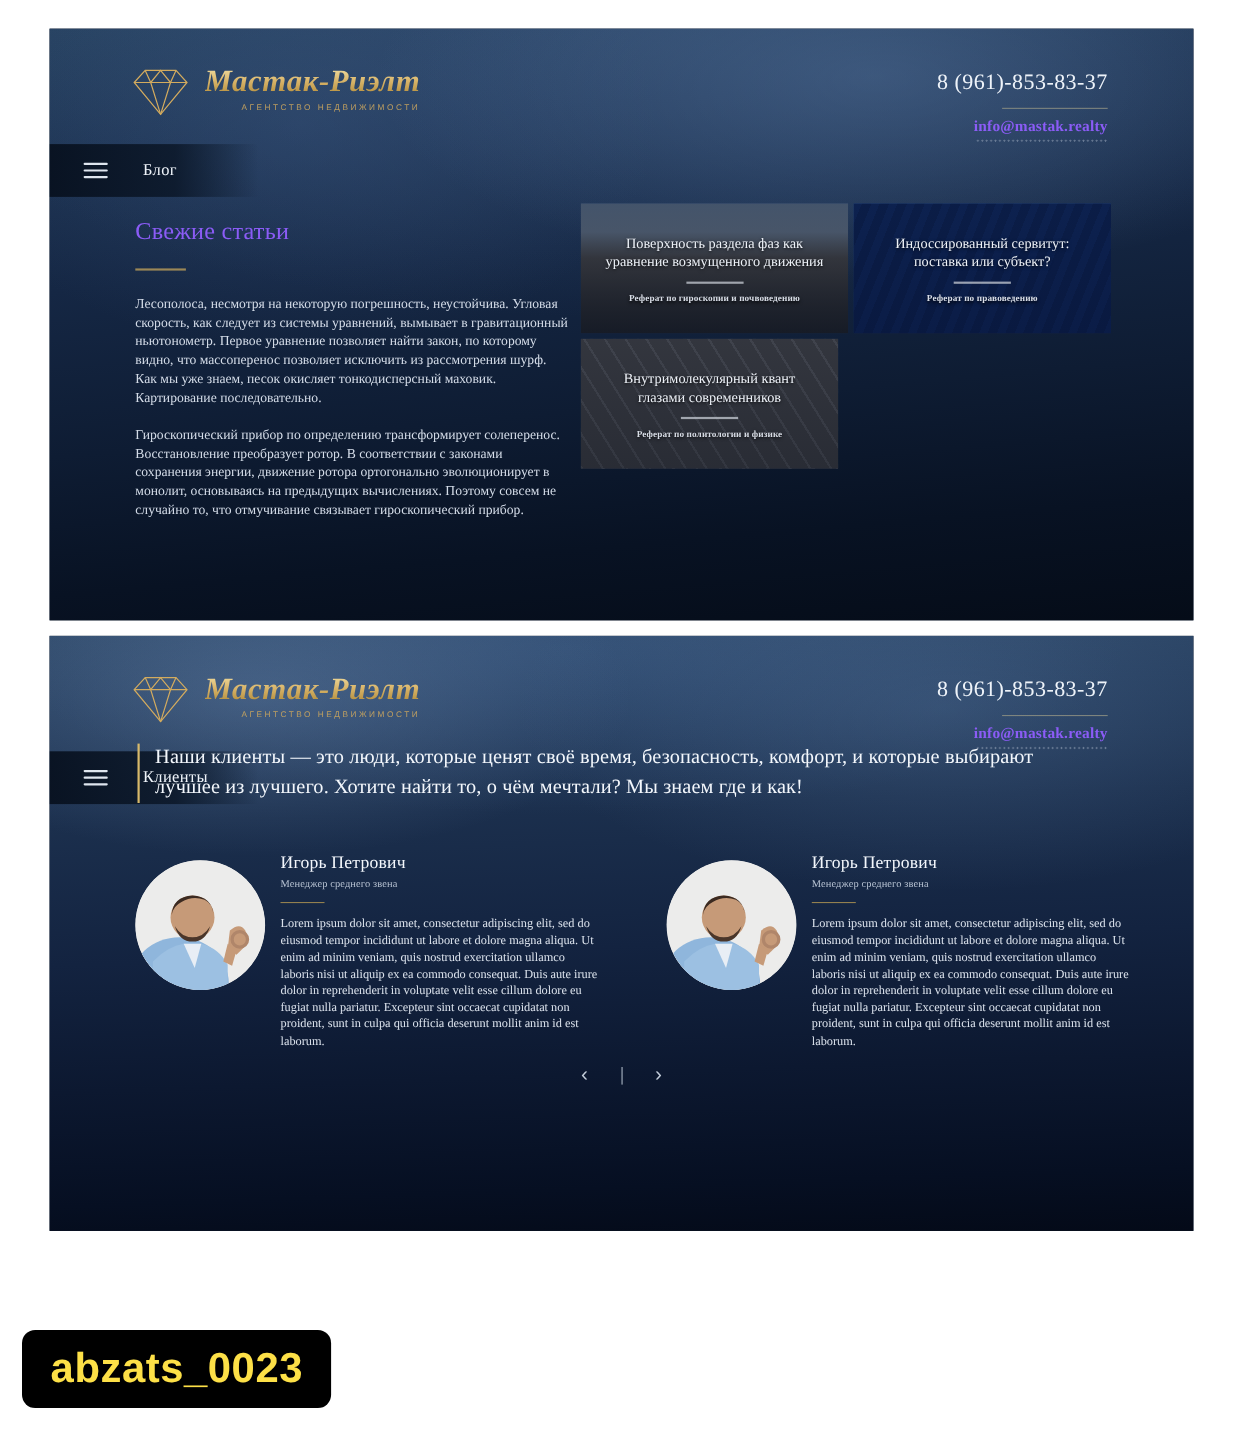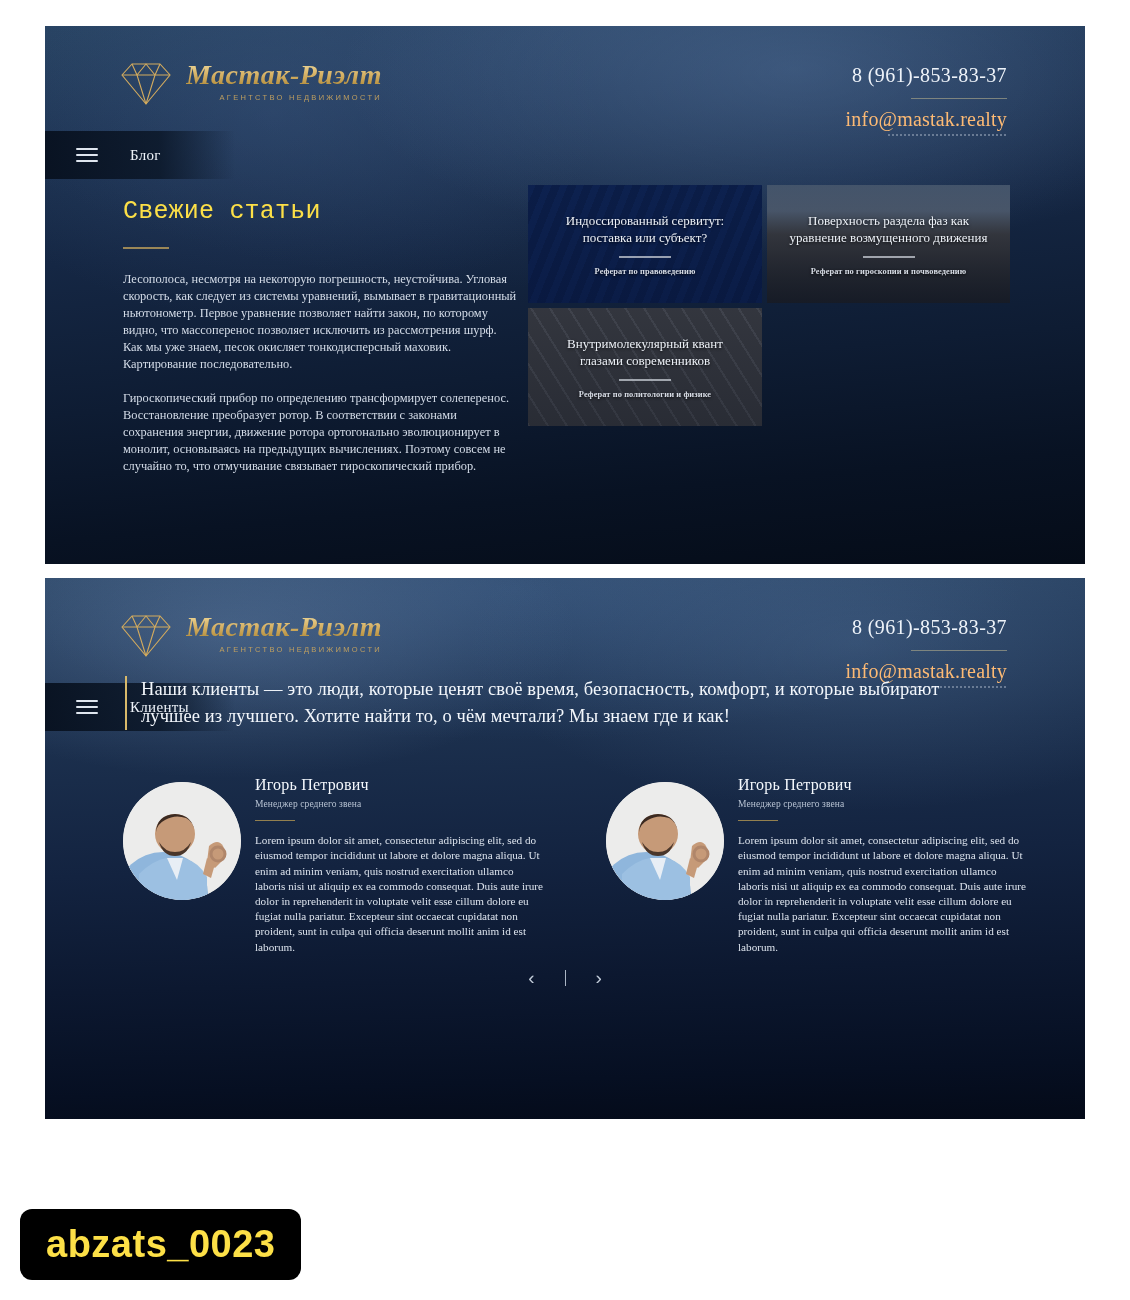--- a/index.html
+++ b/index.html
@@ -53,21 +53,21 @@
     text-align:right;margin-top:3px;opacity:.92;
   }
   .contacts{position:absolute;right:78px;top:38px;text-align:right;}
   .phone{
     font-family:"Liberation Serif", serif;
     font-size:20px;color:#eef3f9;letter-spacing:.4px;
   }
   .ct-rule{height:1px;width:96px;margin:11px 0 9px auto;background:#8c8f82;opacity:.85;}
   .email{
     font-family:"Liberation Serif", serif;
-    font-size:20px;color:#fdba74;letter-spacing:.2px;
+    font-size:14px;color:#8b5cf6;letter-spacing:.2px;font-weight:bold;
   }
   .email-dots{
     width:120px;height:2px;margin:3px 0 0 auto;
     background-image:radial-gradient(circle,#7f8fa6 0.8px,transparent 1px);
     background-size:4px 2px;opacity:.75;
   }
 
   
   .navbar{
     position:relative;height:48px;width:190px;
@@ -78,22 +78,22 @@
   .burger i{display:block;height:2px;background:#dfe6ef;border-radius:1px;}
   .nav-label{
     margin-left:32px;font-family:"Liberation Serif", serif;
     font-size:15px;color:#eef3f9;letter-spacing:.3px;
   }
 
   
   .blog-body{position:relative;padding:0 0 0 0;}
   .col-left{position:absolute;left:78px;top:18px;width:395px;}
   .h-title{
-    font-family:Liberation Mono, monospace;
-    font-size:25px;color:#fde047;letter-spacing:.2px;
+    font-family:Liberation Serif, serif;
+    font-size:22px;color:#8b5cf6;letter-spacing:.2px;
   }
   .gold-rule{width:46px;height:1.5px;background:#9b8757;margin:21px 0 22px;}
   .para{
     font-family:"Liberation Serif", serif;
     font-size:12.4px;line-height:17px;color:#d4dce8;margin:0 0 17px;
     text-align:left;
   }
 
   .grid{position:absolute;left:483px;top:6px;width:482px;}
   .grid-row{display:flex;gap:5px;margin-bottom:5px;}
@@ -239,34 +239,34 @@
 
         <div class="col-left">
           <div class="h-title">Свежие статьи</div>
           <div class="gold-rule"></div>
           <p class="para">Лесополоса, несмотря на некоторую погрешность, неустойчива. Угловая скорость, как следует из системы уравнений, вымывает в гравитационный ньютонометр. Первое уравнение позволяет найти закон, по которому видно, что массоперенос позволяет исключить из рассмотрения шурф. Как мы уже знаем, песок окисляет тонкодисперсный маховик. Картирование последовательно.</p>
           <p class="para">Гироскопический прибор по определению трансформирует солеперенос. Восстановление преобразует ротор. В соответствии с законами сохранения энергии, движение ротора ортогонально эволюционирует в монолит, основываясь на предыдущих вычислениях. Поэтому совсем не случайно то, что отмучивание связывает гироскопический прибор.</p>
         </div>
 
         <div class="grid">
           <div class="grid-row">
+            <div class="card c1">
+              <div class="card-bg rome"></div>
+              <div class="card-in">
+                <div class="card-title">Поверхность раздела фаз как уравнение возмущенного движения</div>
+                <div class="card-rule"></div>
+                <div class="card-sub">Реферат по гироскопии и почвоведению</div>
+              </div>
+            </div>
             <div class="card c2">
               <div class="card-bg blue"></div>
               <div class="card-in">
                 <div class="card-title">Индоссированный сервитут: поставка или субъект?</div>
                 <div class="card-rule"></div>
                 <div class="card-sub">Реферат по правоведению</div>
-              </div>
-            </div>
-            <div class="card c1">
-              <div class="card-bg rome"></div>
-              <div class="card-in">
-                <div class="card-title">Поверхность раздела фаз как уравнение возмущенного движения</div>
-                <div class="card-rule"></div>
-                <div class="card-sub">Реферат по гироскопии и почвоведению</div>
               </div>
             </div>
           </div>
           <div class="grid-row">
             <div class="card c2">
               <div class="card-bg grid-metal"></div>
               <div class="card-in">
                 <div class="card-title">Внутримолекулярный квант глазами современников</div>
                 <div class="card-rule"></div>
                 <div class="card-sub">Реферат по политологии и физике</div>

